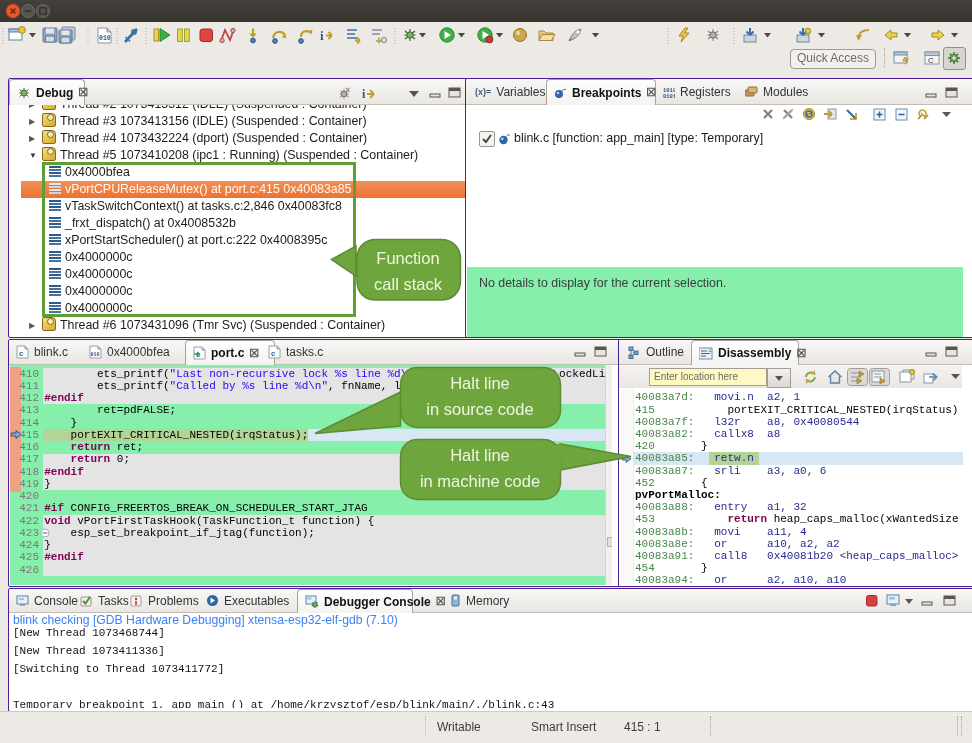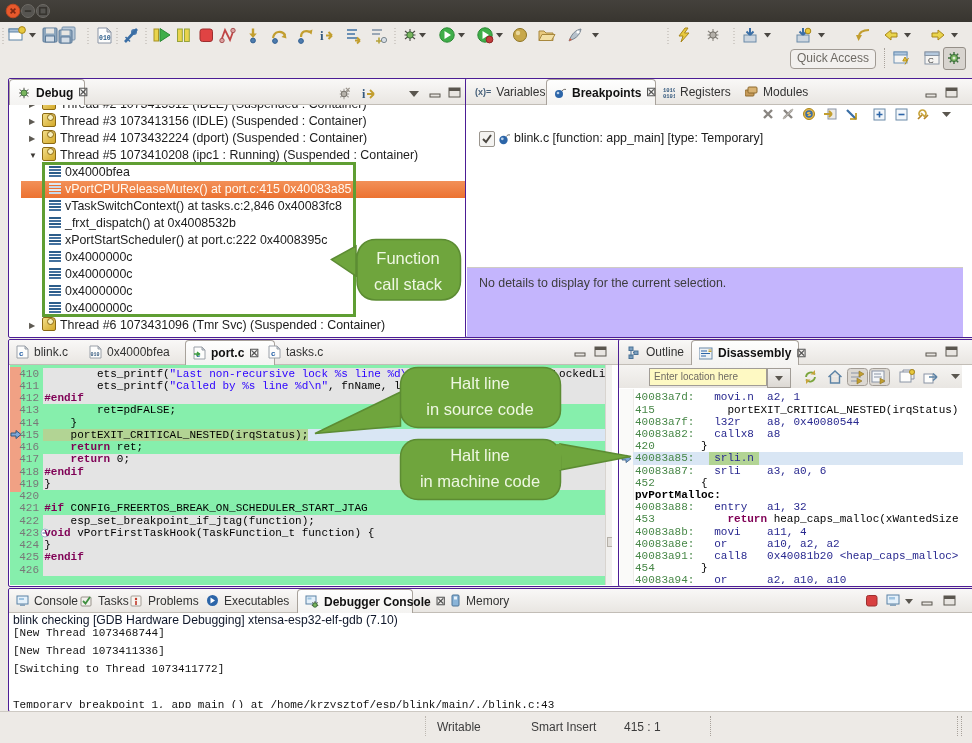--- a/index.html
+++ b/index.html
@@ -355,21 +355,21 @@
         </svg>
     </div>
     <svg class="abs" style="left:31px;top:3px" width="13" height="13" viewBox="0 0 13 13">
         <circle cx="5.5" cy="8" r="4.2" fill="#2c65a8"></circle>
         <circle cx="4.3" cy="6.8" r="1.4" fill="#b8d0ea"></circle>
         <path d="M8.5 4.5 C9 3 10.5 2.5 12 3" stroke="#6e6a64" fill="none"></path>
       </svg>
     <span class="abs" style="left:47px;top:2px;font-size:12.4px;color:#1c1c1c;">blink.c [function: app_main] [type: Temporary]</span>
   </div>
 
-  <div class="abs" style="left:1px;top:188px;width:496px;height:69px;background:#c4b5fd;border-top:1px solid #cfcbc5;">
+  <div class="abs" style="left:1px;top:188px;width:496px;height:69px;background:#86efac;border-top:1px solid #cfcbc5;">
     <span class="abs" style="left:12px;top:8px;font-size:12.4px;color:#3c3c3c;">No details to display for the current selection.</span>
   </div>
 </div>
 
 <div class="panel" style="left:8px;top:339px;width:604px;height:246px;">
   <div class="phead" style="height:24px;"></div>
   <div class="tab" style="left:0px;width:80px;height:24px;">
     <svg class="ticon" width="13" height="14" viewBox="0 0 13 14">
         <path d="M1 1 h8 l3 3 v9 h-11 z" fill="#fdfdfc" stroke="#9aa0a8"></path>
         <path d="M9 1 l3 3 h-3 z" fill="#ccd3da" stroke="#9aa0a8"></path>
@@ -438,22 +438,22 @@
 <div><span class="kw">#endif</span></div>
 <div>        ret=pdFALSE;</div>
 <div>    }</div>
 <div>    portEXIT_CRITICAL_NESTED(irqStatus);</div>
 <div>    <span class="kw">return</span> ret;</div>
 <div>    <span class="kw">return</span> 0;</div>
 <div><span class="kw">#endif</span></div>
 <div>}</div>
 <div>&nbsp;</div>
 <div><span class="kw">#if</span> CONFIG_FREERTOS_BREAK_ON_SCHEDULER_START_JTAG</div>
+<div><span class="kw">void</span> vPortFirstTaskHook(TaskFunction_t function) {</div>
 <div>    esp_set_breakpoint_if_jtag(function);</div>
-<div><span class="kw">void</span> vPortFirstTaskHook(TaskFunction_t function) {</div>
 <div>}</div>
 <div><span class="kw">#endif</span></div>
     </div>
 
     <div class="abs" style="left:595px;top:0;width:7px;height:220px;background:#f1f0ee;border-left:1px solid #d8d4cf;">
       <div class="abs" style="left:1px;top:172px;width:5px;height:8px;background:#e2dfda;border:1px solid #b5b0a8;"></div>
     </div>
   </div>
 </div>
 
@@ -528,21 +528,21 @@
     <div class="abs" style="left:89px;top:63.4px;width:50px;height:12.2px;background:#b2d494;"></div>
     <svg class="abs" style="left:1px;top:64.5px" width="12" height="10" viewBox="0 0 12 10">
         <path d="M1 3.5 h4 V1 L10 4.8 L5 8.6 V6 H1 z" fill="#7da7d9" stroke="#33587d" stroke-width=".8"></path>
       </svg>
     <div class="mono abs" style="left:15px;top:2.4px;line-height:12.2px;">
 <div><span class="ad">40083a7d:</span>   <span class="in">movi.n  a2, 1</span></div>
 <div><span class="ad">415</span>           portEXIT_CRITICAL_NESTED(irqStatus)</div>
 <div><span class="ad">40083a7f:</span>   <span class="in">l32r    a8, 0x40080544</span></div>
 <div><span class="ad">40083a82:</span>   <span class="in">callx8  a8</span></div>
 <div><span class="ad">420</span>       }</div>
-<div><span class="ad">40083a85:</span>   <span class="in">srli.n</span></div>
+<div><span class="ad">40083a85:</span>   <span class="in">retw.n</span></div>
 <div><span class="ad">40083a87:</span>   <span class="in">srli    a3, a0, 6</span></div>
 <div><span class="ad">452</span>       {</div>
 <div><b>pvPortMalloc:</b></div>
 <div><span class="ad">40083a88:</span>   <span class="in">entry   a1, 32</span></div>
 <div><span class="ad">453</span>           <span class="kw">return</span> heap_caps_malloc(xWantedSize</div>
 <div><span class="ad">40083a8b:</span>   <span class="in">movi    a11, 4</span></div>
 <div><span class="ad">40083a8e:</span>   <span class="in">or      a10, a2, a2</span></div>
 <div><span class="ad">40083a91:</span>   <span class="in">call8   0x40081b20 &lt;heap_caps_malloc&gt;</span></div>
 <div><span class="ad">454</span>       }</div>
 <div><span class="ad">40083a94:</span>   <span class="in">or      a2, a10, a10</span></div>
@@ -612,21 +612,21 @@
       <path d="M1 1 h8 l-4 5 z" fill="#5a564f"></path>
     </svg>
   <svg class="abs" style="left:912px;top:6px" width="14" height="12">
       <rect x="1" y="7" width="10" height="3" fill="#e8e5e1" stroke="#5a564f"></rect>
     </svg>
   <svg class="abs" style="left:934px;top:6px" width="14" height="12">
       <rect x="1" y="1" width="11" height="9" fill="#e8e5e1" stroke="#5a564f"></rect>
       <rect x="1" y="1" width="11" height="3" fill="#5a564f"></rect>
     </svg>
 
-  <div class="abs" style="left:0;top:24px;width:953px;height:15px;background:#fff;font-size:12.2px;color:#0f172a;padding-left:4px;white-space:nowrap;">blink checking [GDB Hardware Debugging] xtensa-esp32-elf-gdb (7.10)</div>
+  <div class="abs" style="left:0;top:24px;width:953px;height:15px;background:#fff;font-size:12.2px;color:#3b82f6;padding-left:4px;white-space:nowrap;">blink checking [GDB Hardware Debugging] xtensa-esp32-elf-gdb (7.10)</div>
 
   <div class="abs mono" style="left:4px;top:39px;width:945px;height:80px;overflow:hidden;color:#111;">
     <div style="margin-top:-4.5px;line-height:18px;white-space:pre;">[New Thread 1073468744]
 [New Thread 1073411336]
 [Switching to Thread 1073411772]
 &nbsp;
 Temporary breakpoint 1, app_main () at /home/krzysztof/esp/blink/main/./blink.c:43
 43              xTaskCreate(&amp;blink_task, "blink_task", configMINIMAL_STACK_SIZE, NULL, 5, NULL);</div>
   </div>
 </div>

